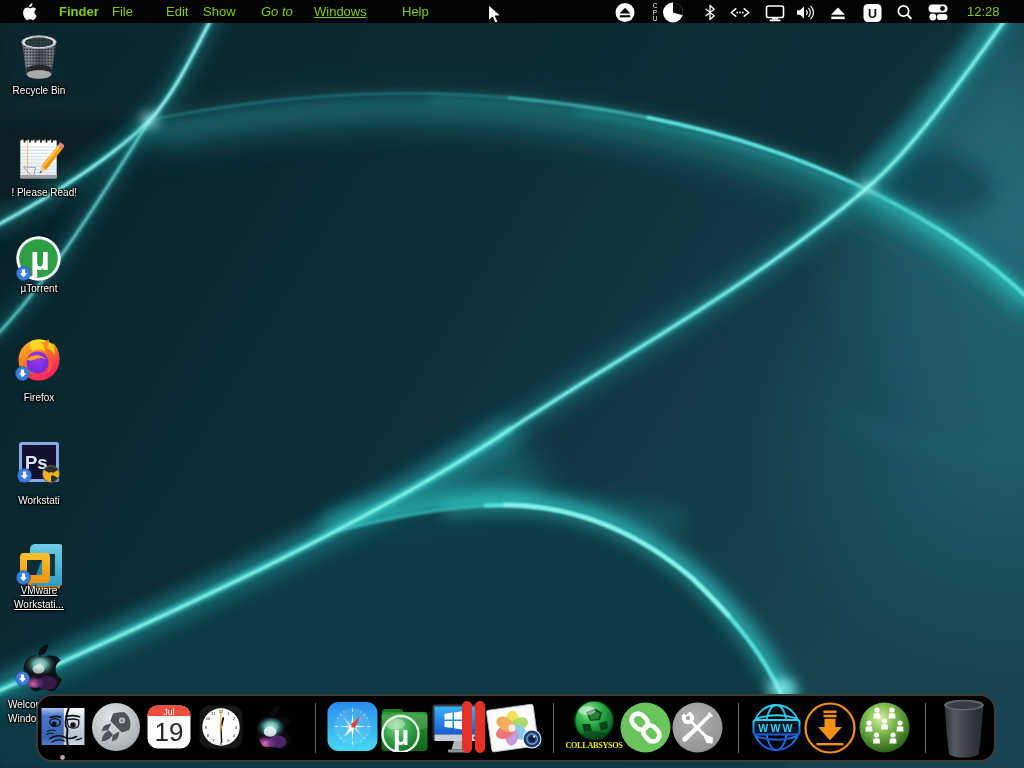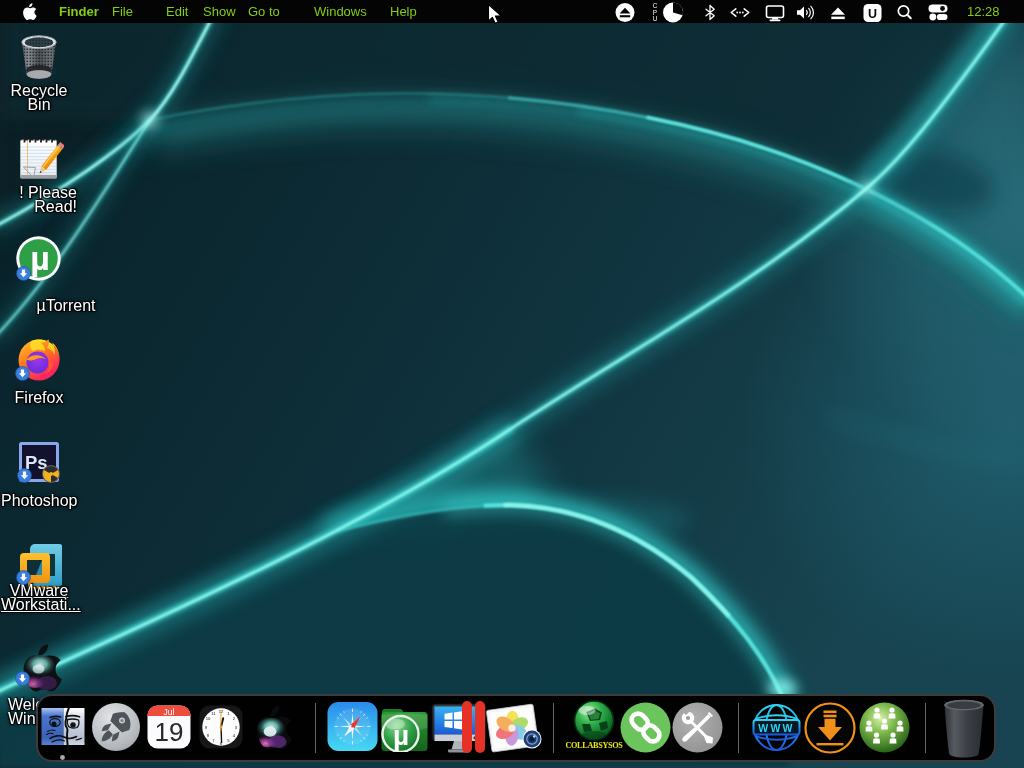--- a/index.html
+++ b/index.html
@@ -114,23 +114,23 @@
 <svg class="micon" style="left:0;top:0" width="1024" height="23" viewBox="0 0 1024 23">
 <g fill="#ffffff">
 <path d="M31.6,5.9c0.55-0.7,0.95-1.65,0.85-2.65c-0.85,0.04-1.85,0.55-2.45,1.3c-0.5,0.6-1,1.6-0.85,2.55 C30.1,7.2,31.05,6.6,31.6,5.9z"></path>
 <path d="M33.1,7.5c-1.35,0-2.4,0.75-3.1,0.75c-0.72,0-1.65-0.72-2.75-0.7c-1.4,0.02-2.7,0.82-3.42,2.1 c-1.47,2.52-0.38,6.25,1.03,8.3c0.7,1,1.52,2.12,2.62,2.08c1.05-0.04,1.45-0.68,2.72-0.68c1.27,0,1.63,0.68,2.74,0.66 c1.13-0.02,1.85-1.02,2.54-2.03c0.8-1.16,1.13-2.28,1.15-2.34c-0.03-0.01-2.2-0.85-2.22-3.35c-0.02-2.1,1.7-3.1,1.78-3.15 C35.25,7.72,33.72,7.52,33.1,7.5z"></path>
 </g>
 </svg>
 <span class="mi" style="left:59px;font-weight:bold;">Finder</span>
 <span class="mi" style="left:112px;">File</span>
 <span class="mi" style="left:166px;">Edit</span>
 <span class="mi" style="left:203px;">Show</span>
-<span class="mi" style="left:248px;">Go to</span>
-<span class="mi" style="left:314px;">Windows</span>
-<span class="mi" style="left:390px;">Help</span>
+<span class="mi" style="left:261px;font-style:italic;">Go to</span>
+<span class="mi" style="left:314px;text-decoration:underline;">Windows</span>
+<span class="mi" style="left:402px;">Help</span>
 <svg class="micon" style="left:610px;top:0" width="414" height="23" viewBox="610 0 414 23">
 <circle cx="625" cy="12.5" r="9.5" fill="#fff"></circle>
 <path d="M619.6,13.6 L630.4,13.6 L625,7.8 Z" fill="#060606"></path>
 <rect x="619.8" y="15.2" width="10.4" height="2.1" fill="#060606"></rect>
 <g fill="#fff" font-family="Liberation Sans, sans-serif" font-size="6.4" text-anchor="middle">
 <text x="655" y="8.2">C</text>
         <text x="655" y="14.6">P</text>
         <text x="655" y="21">U</text>
 </g>
 <circle cx="673" cy="12.5" r="10" fill="#fff"></circle>
@@ -166,21 +166,21 @@
 <rect x="936.8" y="13.9" width="10.7" height="6.2" rx="3.1" fill="#fff"></rect>
 </svg>
 <span class="mi" style="left:967px;">12:28</span>
 </div>
 <svg style="position:absolute;left:484px;top:2px" width="22" height="24" viewBox="0 0 22 24">
 <path d="M4.5,2.5 L4.5,19 L8.4,15.3 L11.1,21.3 L14.1,19.9 L11.4,14.1 L16.8,13.7 Z" fill="#fff" stroke="#000" stroke-width="1.1" stroke-linejoin="round"></path>
 </svg>
 
 <div id="icons">
 <style>
-.dlbl{position:absolute;left:1px;width:76px;text-align:center;color:#fff;font-size:16px;line-height:13.5px;text-shadow:1px 1px 1px #000,-1px 1px 1px #000,1px -1px 1px #000,0 0 4px #000;}
+.dlbl{position:absolute;left:1px;width:76px;text-align:center;color:#fff;font-size:10px;line-height:13.5px;text-shadow:1px 1px 1px #000,-1px 1px 1px #000,1px -1px 1px #000,0 0 4px #000;}
 .badge{position:absolute;}
 </style>
 
 <svg style="position:absolute;left:17px;top:33px" width="44" height="47" viewBox="0 0 44 47">
 <defs>
 <linearGradient id="rbb" x1="0" y1="0" x2="1" y2="0">
           <stop offset="0" stop-color="#5c6166"></stop>
           <stop offset="0.18" stop-color="#868c92"></stop>
           <stop offset="0.5" stop-color="#4a4f54"></stop>
           <stop offset="0.85" stop-color="#6d7378"></stop>
@@ -238,21 +238,21 @@
 <path d="M29.9,8 v28" stroke="#ffd98a" stroke-width="1" opacity="0.8"></path>
 </g>
 </svg>
 <div class="dlbl" style="top:186px;text-align:right;">! Please Read!</div>
 
 <svg style="position:absolute;left:15px;top:235px" width="47" height="47" viewBox="0 0 47 47">
 <circle cx="23.5" cy="23.5" r="22.2" fill="#fff"></circle>
 <circle cx="23.5" cy="23.5" r="19.3" fill="#2e9e47"></circle>
 <text x="25" y="35" font-family="Liberation Sans, sans-serif" font-size="34" font-weight="bold" fill="#fff" text-anchor="middle">µ</text>
 </svg>
-<div class="dlbl" style="top:299px;margin-left:27px;">µTorrent</div>
+<div class="dlbl" style="top:282px;">µTorrent</div>
 
 <svg style="position:absolute;left:15px;top:335px" width="47" height="47" viewBox="0 0 47 47">
 <defs>
 <linearGradient id="ffo" x1="0.2" y1="0" x2="0.8" y2="1">
           <stop offset="0" stop-color="#ffb928"></stop>
           <stop offset="0.4" stop-color="#ff7a1e"></stop>
           <stop offset="0.75" stop-color="#ff3750"></stop>
           <stop offset="1" stop-color="#f5156c"></stop>
         </linearGradient>
 <linearGradient id="ffy" x1="0" y1="0" x2="0.3" y2="1">
@@ -277,21 +277,21 @@
 <rect x="2" y="2" width="40" height="40" rx="2.5" fill="#8aa8e8"></rect>
 <rect x="5" y="5" width="34" height="34" fill="#12122e"></rect>
 <text x="8" y="29" font-family="Liberation Sans, sans-serif" font-size="18.5" font-weight="bold" fill="#dce8fa">Ps</text>
 <circle cx="34" cy="34" r="9" fill="#5a5e63"></circle>
 <circle cx="34" cy="34" r="8" fill="#f0b21e"></circle>
 <path d="M34,34 L34,26 A8,8 0 0 1 40.9,30 Z" fill="#2a2d30"></path>
 <path d="M34,34 L40.9,38 A8,8 0 0 1 34,42 L34,34 Z" fill="#2a2d30"></path>
 <path d="M34,34 L27.1,38 A8,8 0 0 1 27.1,30 L34,34 Z" fill="#2a2d30" transform="rotate(60 34 34)"></path>
 <circle cx="34" cy="34" r="2" fill="#f0b21e"></circle>
     </svg>
-<div class="dlbl" style="top:494px;">Photoshop</div>
+<div class="dlbl" style="top:494px;">Workstati</div>
 
 <svg style="position:absolute;left:16px;top:541px" width="46" height="48" viewBox="0 0 46 48">
 <defs>
 <linearGradient id="vmb" x1="0" y1="0" x2="0" y2="1">
           <stop offset="0" stop-color="#72cce6"></stop>
           <stop offset="1" stop-color="#2e9ec8"></stop>
         </linearGradient>
         <linearGradient id="vmo" x1="0" y1="0" x2="0" y2="1">
           <stop offset="0" stop-color="#ffc22e"></stop>
           <stop offset="1" stop-color="#ee9212"></stop>

